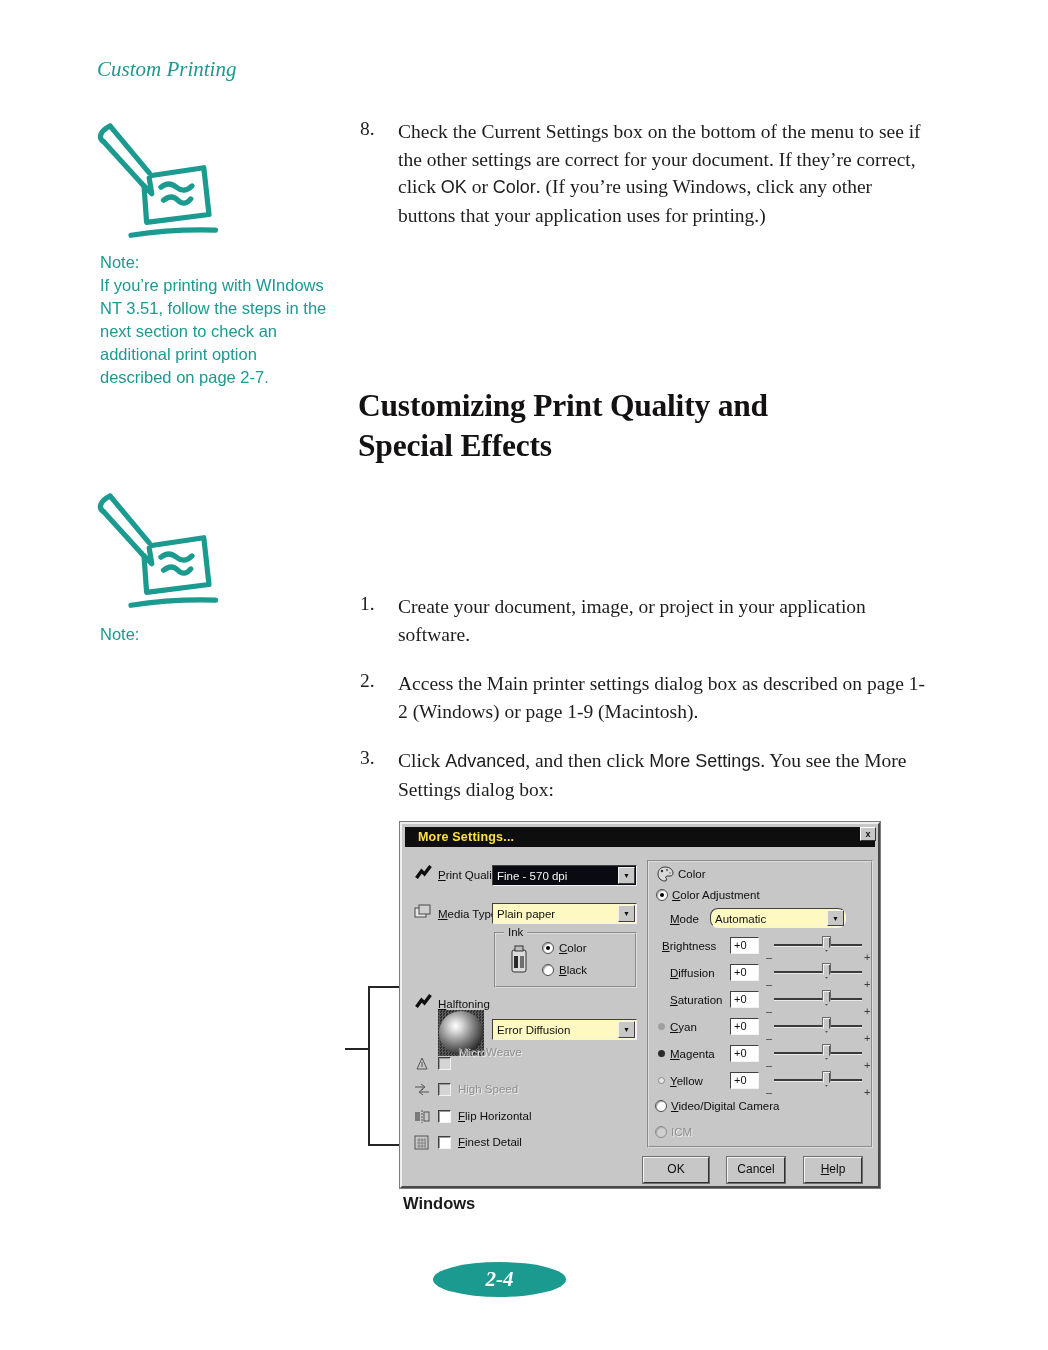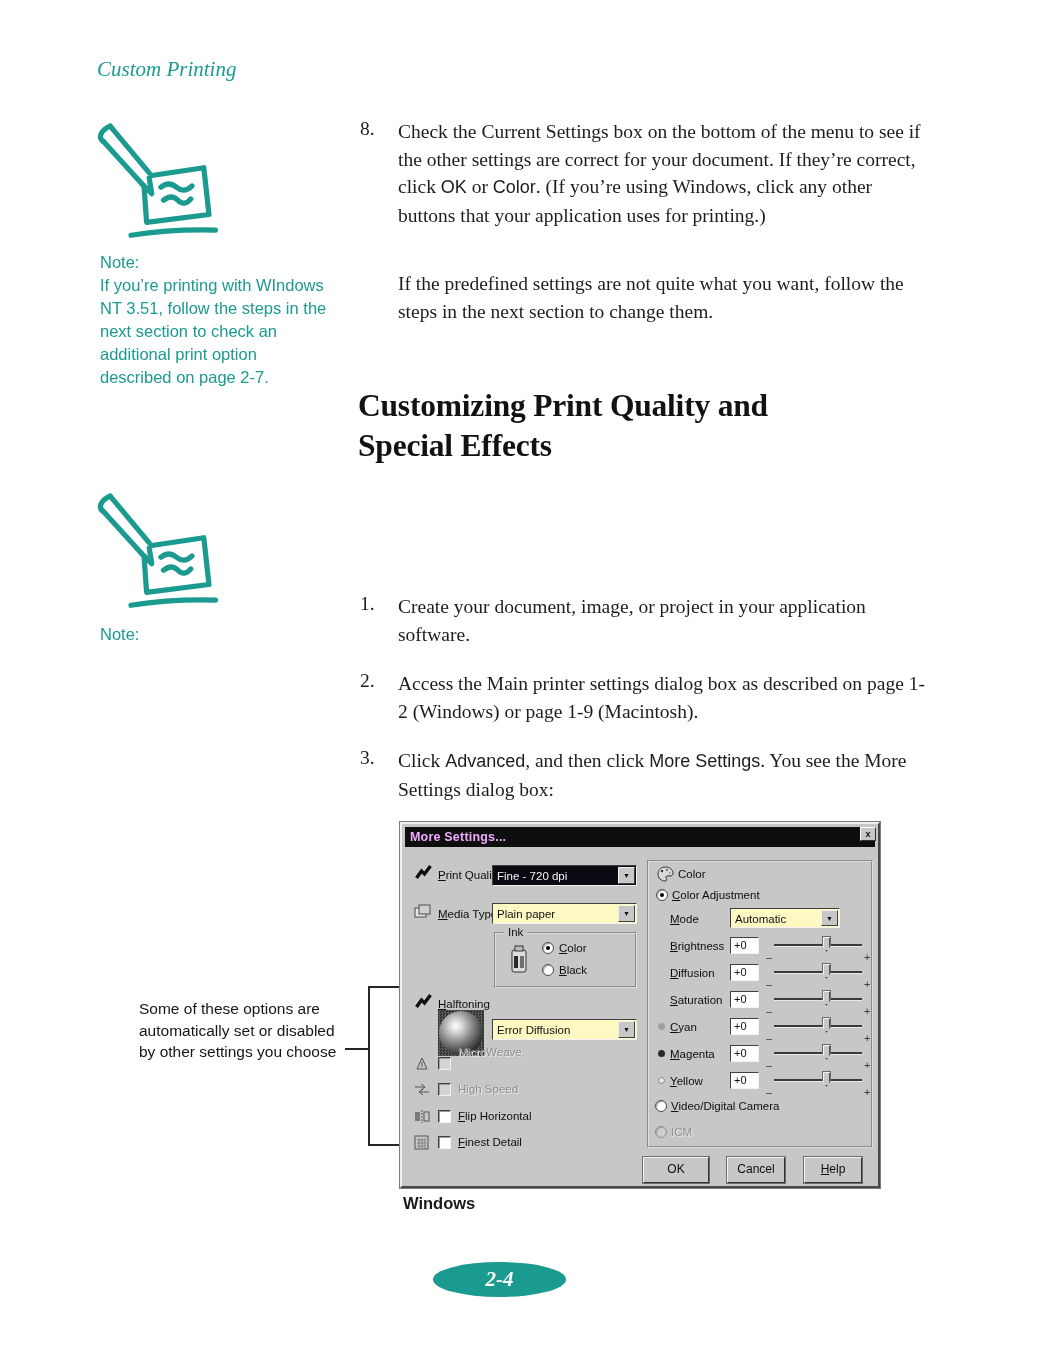--- a/index.html
+++ b/index.html
@@ -35,22 +35,22 @@
   .annotation{position:absolute;left:139px;top:998px;width:212px;font:15.5px/21.5px "Liberation Sans",sans-serif;color:#161616;}
   .conn{position:absolute;background:#262626;}
   .caption{position:absolute;left:403px;top:1194px;font:bold 16.5px "Liberation Sans",sans-serif;color:#1a1a1a;}
   .page-oval{position:absolute;left:433px;top:1262px;width:133px;height:35px;border-radius:50%;background:var(--teal);
              color:#fff;text-align:center;font:bold italic 21px/34px "Liberation Serif",serif;}
 
   
   .dialog{position:absolute;left:400px;top:822px;width:480px;height:366px;background:var(--dlg-bg);
           border:2px solid;border-color:#efefef #474747 #474747 #efefef;box-shadow:0 0 0 1px #7c7c7c;
           font-family:"Liberation Sans",sans-serif;color:#101010;}
-  .titlebar{position:absolute;left:3px;top:3px;right:3px;height:20px;background:#0e0e0e;color:#f0abfc;
-            font-size:12.5px;font-weight:bold;line-height:20px;padding-left:5px;letter-spacing:.2px;}
+  .titlebar{position:absolute;left:3px;top:3px;right:3px;height:20px;background:#0e0e0e;color:#fde047;
+            font-size:12.5px;font-weight:bold;line-height:20px;padding-left:13px;letter-spacing:.2px;}
   .close-btn{position:absolute;right:2px;top:3px;width:16px;height:14px;background:var(--dlg-bg);
              border:1px solid;border-color:#fff #333 #333 #fff;font:bold 9px/12px "Liberation Sans",sans-serif;
              text-align:center;color:#111;}
   .lbl{position:absolute;font-size:11.5px;white-space:nowrap;color:#0e0e0e;}
   .accel::first-letter{text-decoration:underline;}
   .dim{color:#8f8f8f;text-shadow:1px 1px 0 #ececec;}
 
   .combo{position:absolute;height:21px;background:#fef9c3;border:1px solid;border-color:var(--dlg-dark) var(--dlg-light) var(--dlg-light) var(--dlg-dark);}
   .combo .val{position:absolute;left:4px;top:2px;right:19px;font-size:11.5px;line-height:16px;overflow:hidden;white-space:nowrap;}
   .combo .dropbtn{position:absolute;right:1px;top:1px;bottom:1px;width:17px;background:var(--dlg-bg);
@@ -132,54 +132,52 @@
   </svg>
   <div class="note-block n2">
     <div>Note:</div>
   </div>
 
   <div class="list-item" style="top:118px;">
     <span class="num">8.</span>
     <div class="li-text"><span>Check the Current Settings box on the bottom of the menu to see if the other settings are correct for your document. If they’re correct, click </span><span class="ui">OK</span><span> or </span><span class="ui">Color</span><span>. (If you’re using Windows, click any other buttons that your application uses for printing.)</span></div>
   </div>
 
-  <p class="para p-predef">If the predefined settings are not quite what you want, follow the steps in the next section to change them.</p>
 
   <h1 class="heading"><span>Customizing Print Quality and</span><br><span>Special Effects</span></h1>
 
 
   <div class="list-item" style="top:593px;">
     <span class="num">1.</span>
     <div class="li-text">Create your document, image, or project in your application software.</div>
   </div>
   <div class="list-item" style="top:670px;">
     <span class="num">2.</span>
     <div class="li-text">Access the Main printer settings dialog box as described on page 1-2 (Windows) or page 1-9 (Macintosh).</div>
   </div>
   <div class="list-item" style="top:747px;">
     <span class="num">3.</span>
     <div class="li-text"><span>Click </span><span class="ui">Advanced</span><span>, and then click </span><span class="ui">More Settings</span><span>. You see the More Settings dialog box:</span></div>
   </div>
 
-  <div class="annotation">Some of these options are automatically set or disabled by other settings you choose</div>
   <div class="conn" style="left:345px;top:1048px;width:25px;height:2px;"></div>
   <div class="conn" style="left:368px;top:986px;width:2px;height:160px;"></div>
   <div class="conn" style="left:368px;top:986px;width:32px;height:2px;"></div>
   <div class="conn" style="left:368px;top:1144px;width:32px;height:2px;"></div>
 
   <div class="dialog">
     <div class="titlebar">More Settings...</div>
     <div class="close-btn">x</div>
 
     <svg class="dlg-icon" style="left:13px;top:41px;" width="17" height="16" viewBox="0 0 16 16">
       <path d="M1 13 L6 6 L9 9 L15 1" stroke="#0f0f0f" stroke-width="3.4" fill="none"></path>
     </svg>
     <span class="lbl accel" style="left:36px;top:45px;">Print Quality</span>
     <div class="combo dark" style="left:90px;top:41px;width:145px;">
-      <span class="val">Fine - 720 dpi</span>
+      <span class="val">Fine - 570 dpi</span>
       <span class="dropbtn">▼</span>
     </div>
 
     <svg class="dlg-icon" style="left:12px;top:80px;" width="18" height="15" viewBox="0 0 18 15">
       <rect x="1" y="4" width="11" height="9" fill="#e7e7e7" stroke="#4a4a4a"></rect>
       <rect x="5" y="1" width="11" height="9" fill="#cfcfcf" stroke="#4a4a4a"></rect>
     </svg>
     <span class="lbl accel" style="left:36px;top:84px;">Media Type</span>
     <div class="combo" style="left:90px;top:79px;width:145px;">
       <span class="val">Plain paper</span>
@@ -245,26 +243,26 @@
       <circle cx="5" cy="5" r="1.2" fill="#333"></circle>
         <circle cx="10" cy="4" r="1.2" fill="#777"></circle>
         <circle cx="13" cy="7" r="1.2" fill="#aaa"></circle>
     </svg>
     <span class="lbl" style="left:276px;top:44px;">Color</span>
 
     <span class="radio sel" style="left:254px;top:65px;"></span>
     <span class="lbl accel" style="left:270px;top:65px;">Color Adjustment</span>
 
     <span class="lbl accel" style="left:268px;top:89px;">Mode</span>
-    <div class="combo" style="left:328px;top:84px;width:110px;height:20px;">
+    <div class="combo" style="left:308px;top:84px;width:136px;height:20px;border-radius:8px;">
       <span class="val">Automatic</span>
       <span class="dropbtn">▼</span>
     </div>
 
-    <span class="lbl accel" style="left:268px;top:116px;">Brightness</span>
+    <span class="lbl accel" style="left:260px;top:116px;">Brightness</span>
     <span class="vbox" style="left:328px;top:113px;">+0</span>
     <span class="track" style="left:372px;top:120px;"></span>
     <span class="thumb" style="left:420px;top:112px;"></span>
     <span class="endmark" style="left:364px;top:128px;">–</span>
     <span class="endmark" style="left:462px;top:128px;">+</span>
 
     <span class="lbl accel" style="left:268px;top:143px;">Diffusion</span>
     <span class="vbox" style="left:328px;top:140px;">+0</span>
     <span class="track" style="left:372px;top:147px;"></span>
     <span class="thumb" style="left:420px;top:139px;"></span>

